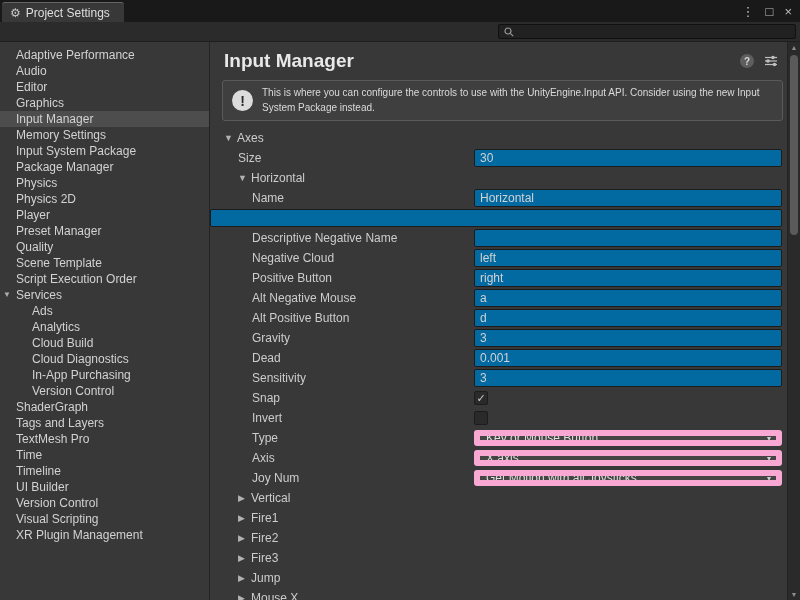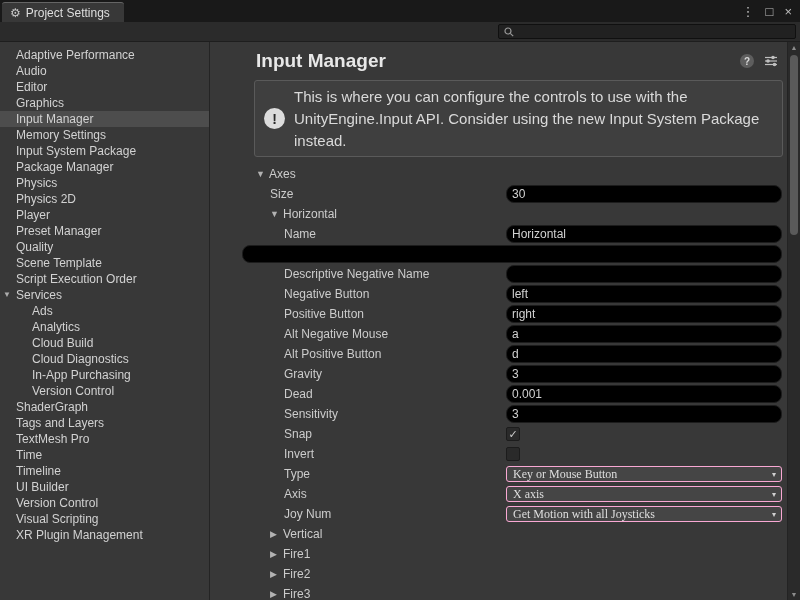--- a/index.html
+++ b/index.html
@@ -22,49 +22,49 @@
   .gear { font-size: 12px; color: #C8C8C8; line-height: 1; }
   .tb-controls { position: absolute; right: 8px; top: 0; height: 22px; display: flex; align-items: center; gap: 11px; color: #BEBEBE; }
   .tb-controls span { font-size: 13px; line-height: 1; cursor: default; }
 
   
   .toolbar { height: 20px; background: #2B2B2B; border-bottom: 1px solid #1E1E1E; display: flex; justify-content: flex-end; align-items: center; padding: 0 4px; flex: 0 0 auto; }
   .searchbox { width: 298px; height: 15px; background: #212121; border: 1px solid #101010; border-radius: 2px; display: flex; align-items: center; gap: 4px; padding: 0 5px; }
   .searchbox input { flex: 1; background: transparent; border: none; outline: none; color: #D2D2D2; font-size: 11px; font-family: inherit; height: 13px; }
 
   
-  .content { flex: 1; display: flex; position: relative; overflow: hidden; gap: 32px; }
+  .content { flex: 1; display: flex; position: relative; overflow: hidden; }
 
   .sidebar { flex: 0 0 210px; width: 210px; background: #383838; border-right: 1px solid #242424; padding-top: 5px; overflow: hidden; }
   .side-item { position: relative; height: 16px; line-height: 16px; padding-left: 16px; white-space: nowrap; color: #D2D2D2; cursor: default; }
   .side-item.ind1 { padding-left: 32px; }
   .side-item.selected { background: #4D4D4D; }
   .side-tri { position: absolute; left: 3px; top: 0; line-height: 16px; font-size: 8px; color: #ACACAC; }
 
   .main { flex: 1; display: flex; flex-direction: column; overflow: hidden; }
   .main-header { display: flex; align-items: center; justify-content: space-between; padding: 8px 22px 6px 14px; }
   .main-title { font-size: 19px; font-weight: bold; color: #E8E8E8; }
   .header-icons { display: flex; align-items: center; gap: 10px; }
   .help-circle { width: 14px; height: 14px; border-radius: 50%; background: #5E5E5E; color: #D8D8D8; font-size: 10px; font-weight: bold; display: flex; align-items: center; justify-content: center; cursor: default; }
 
   .helpbox { margin: 2px 17px 7px 12px; background: #3F3F3F; border: 1px solid #5A5A5A; border-radius: 3px; padding: 5px 9px; display: flex; align-items: center; gap: 9px; }
   .helpbox-icon { flex: 0 0 auto; width: 21px; height: 21px; border-radius: 50%; background: #DCDCDC; color: #2A2A2A; font-weight: bold; font-size: 14px; display: flex; align-items: center; justify-content: center; }
-  .helpbox-text { font-size: 15px; line-height: 1.45; color: #DADADA; }
+  .helpbox-text { font-size: 10px; line-height: 1.45; color: #DADADA; }
 
   .form { flex: 1; overflow: hidden; }
   .form-row { height: 20px; display: flex; align-items: center; padding-right: 18px; }
   .row-label { flex: 0 0 264px; display: flex; align-items: center; overflow: hidden; white-space: nowrap; color: #CCCCCC; }
   .ind0 .row-label { padding-left: 14px; }
   .ind1 .row-label { padding-left: 28px; }
   .ind2 .row-label { padding-left: 42px; }
   .tri { flex: 0 0 13px; width: 13px; font-size: 9px; color: #B2B2B2; cursor: default; }
   .row-value { flex: 1; display: flex; align-items: center; min-width: 0; }
-  .text-field { width: 100%; height: 16px; background: #000000; border: 1px solid #1C1C1C; border-radius: 8px; color: #D2D2D2; font-size: 12px; font-family: inherit; padding: 8px 5px; outline: none; }
+  .text-field { width: 100%; height: 16px; background: #0369a1; border: 1px solid #1C1C1C; border-radius: 2px; color: #D2D2D2; font-size: 12px; font-family: inherit; padding: 8px 5px; outline: none; }
   .checkbox { width: 14px; height: 14px; background: #2A2A2A; border: 1px solid #1C1C1C; border-radius: 2px; color: #CDCDCD; font-size: 11px; line-height: 12px; text-align: center; cursor: default; }
-  .dropdown { width: 100%; height: 16px; background: #454545; border: 1px solid #f9a8d4; border-radius: 3px; position: relative; display: flex; align-items: center; padding: 0 18px 0 6px; color: #DFDFDF; cursor: default; overflow: hidden; white-space: nowrap; font-family: Liberation Serif, serif; }
+  .dropdown { width: 100%; height: 16px; background: #454545; border: 6px solid #f9a8d4; border-radius: 3px; position: relative; display: flex; align-items: center; padding: 0 18px 0 6px; color: #DFDFDF; cursor: default; overflow: hidden; white-space: nowrap; }
   .dd-arrow { position: absolute; right: 5px; top: 50%; transform: translateY(-50%); font-size: 8px; color: #CFCFCF; }
 
   .vscroll { position: absolute; top: 0; right: 0; bottom: 0; width: 13px; background: #2A2A2A; border-left: 1px solid #232323; }
   .vs-up, .vs-down { position: absolute; left: 0; right: 0; text-align: center; font-size: 7px; color: #8C8C8C; cursor: default; }
   .vs-up { top: 2px; }
   .vs-down { bottom: 2px; }
   .vs-thumb { position: absolute; top: 13px; left: 2px; width: 8px; height: 180px; background: #5A5A5A; border-radius: 5px; }
 </style>
 </head>
 <body>
@@ -193,21 +193,21 @@
           <div class="form-row ind2">
             <div class="row-label">
               <span>Descriptive Negative Name</span>
             </div>
             <div class="row-value">
               <input type="text" class="text-field" style="">
             </div>
           </div>
           <div class="form-row ind2">
             <div class="row-label">
-              <span>Negative Button</span>
+              <span>Negative Cloud</span>
             </div>
             <div class="row-value">
               <input type="text" class="text-field" value="left" style="">
             </div>
           </div>
           <div class="form-row ind2">
             <div class="row-label">
               <span>Positive Button</span>
             </div>
             <div class="row-value">

